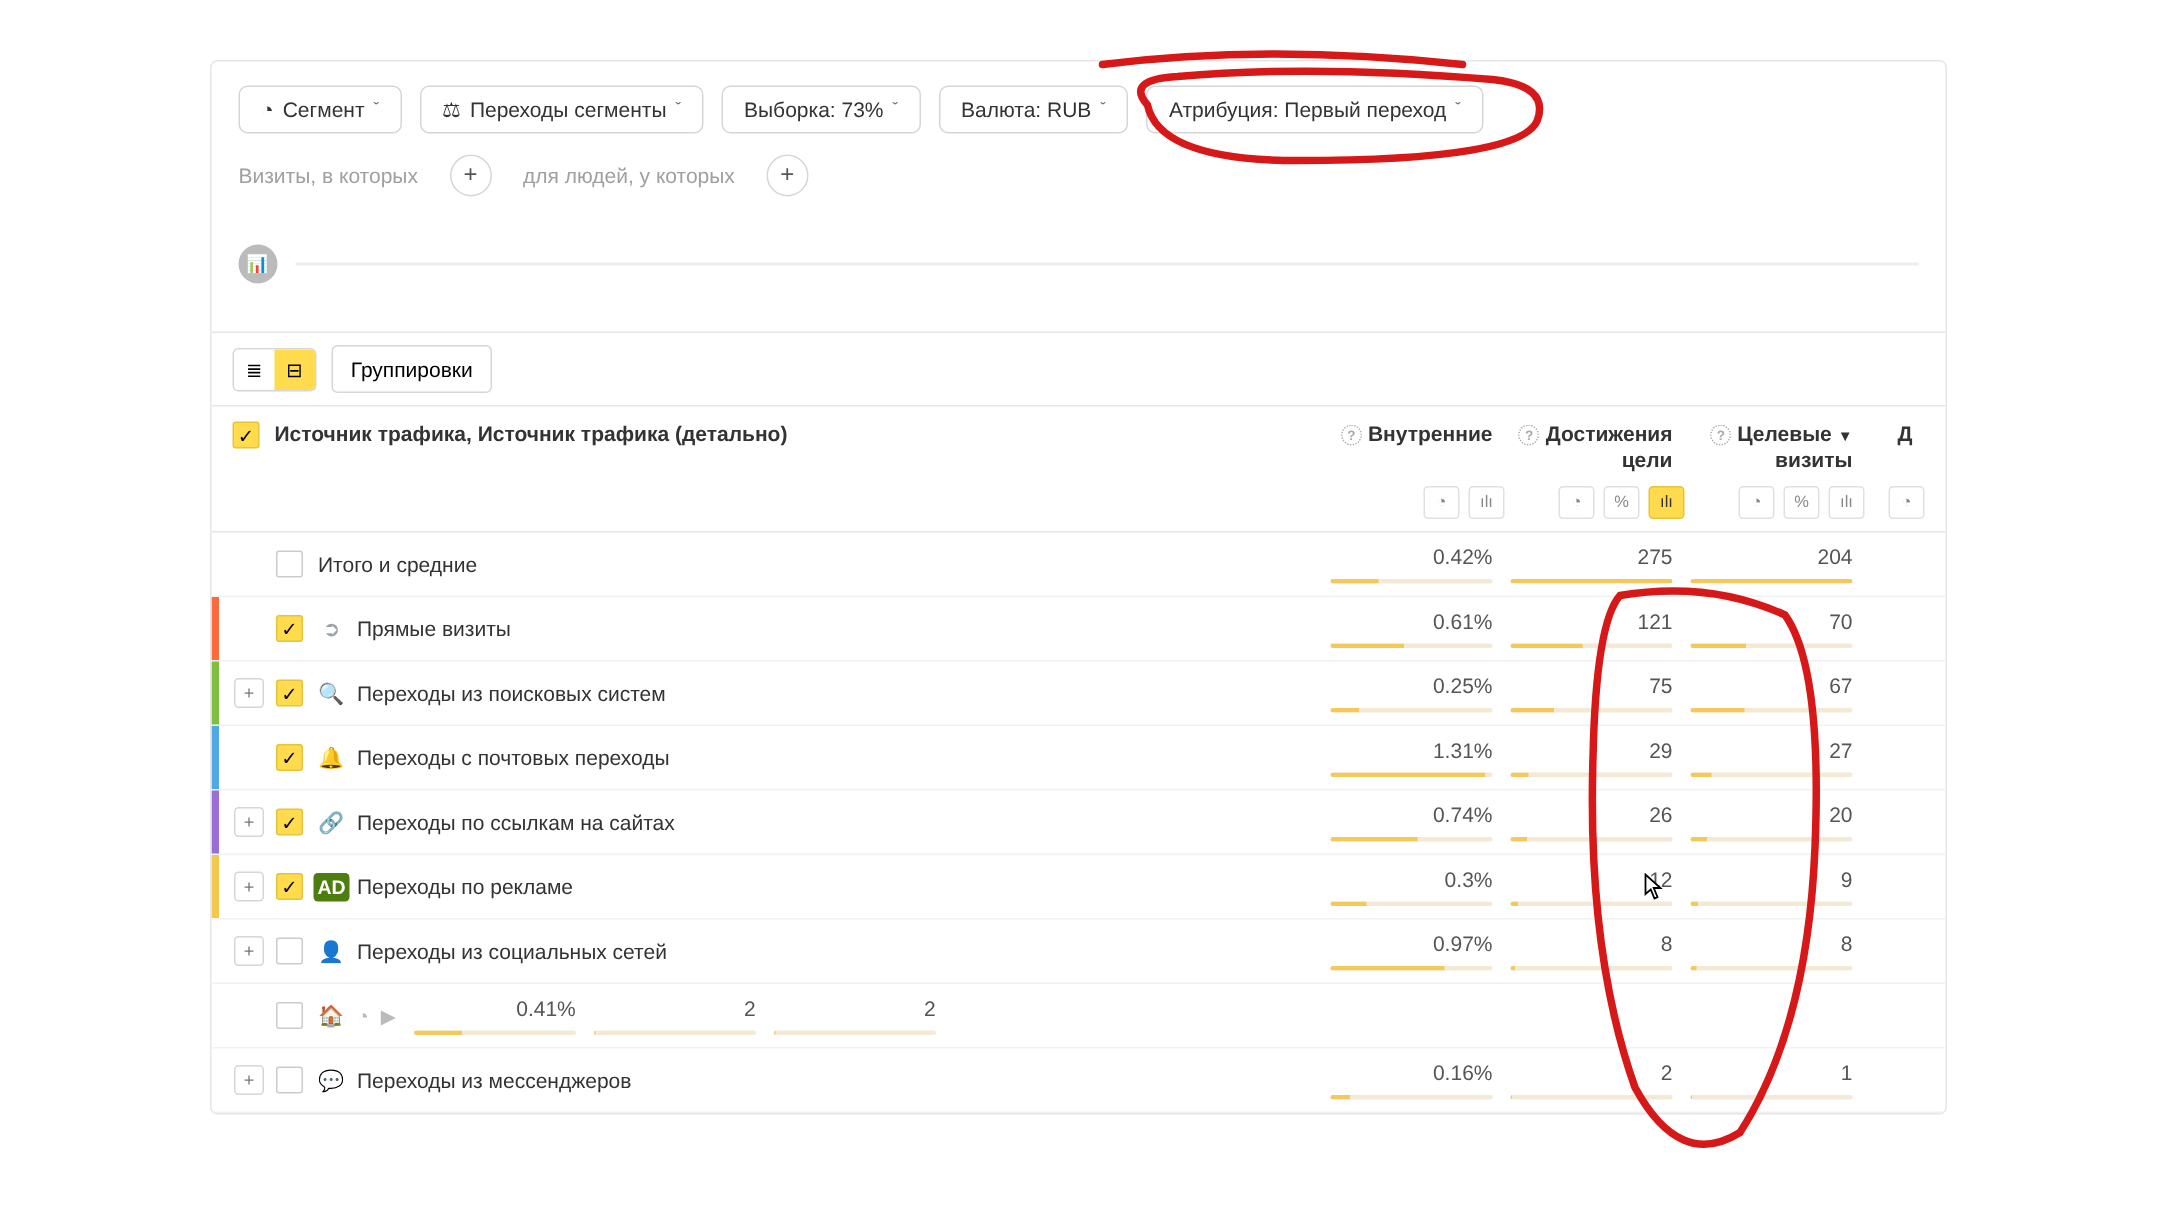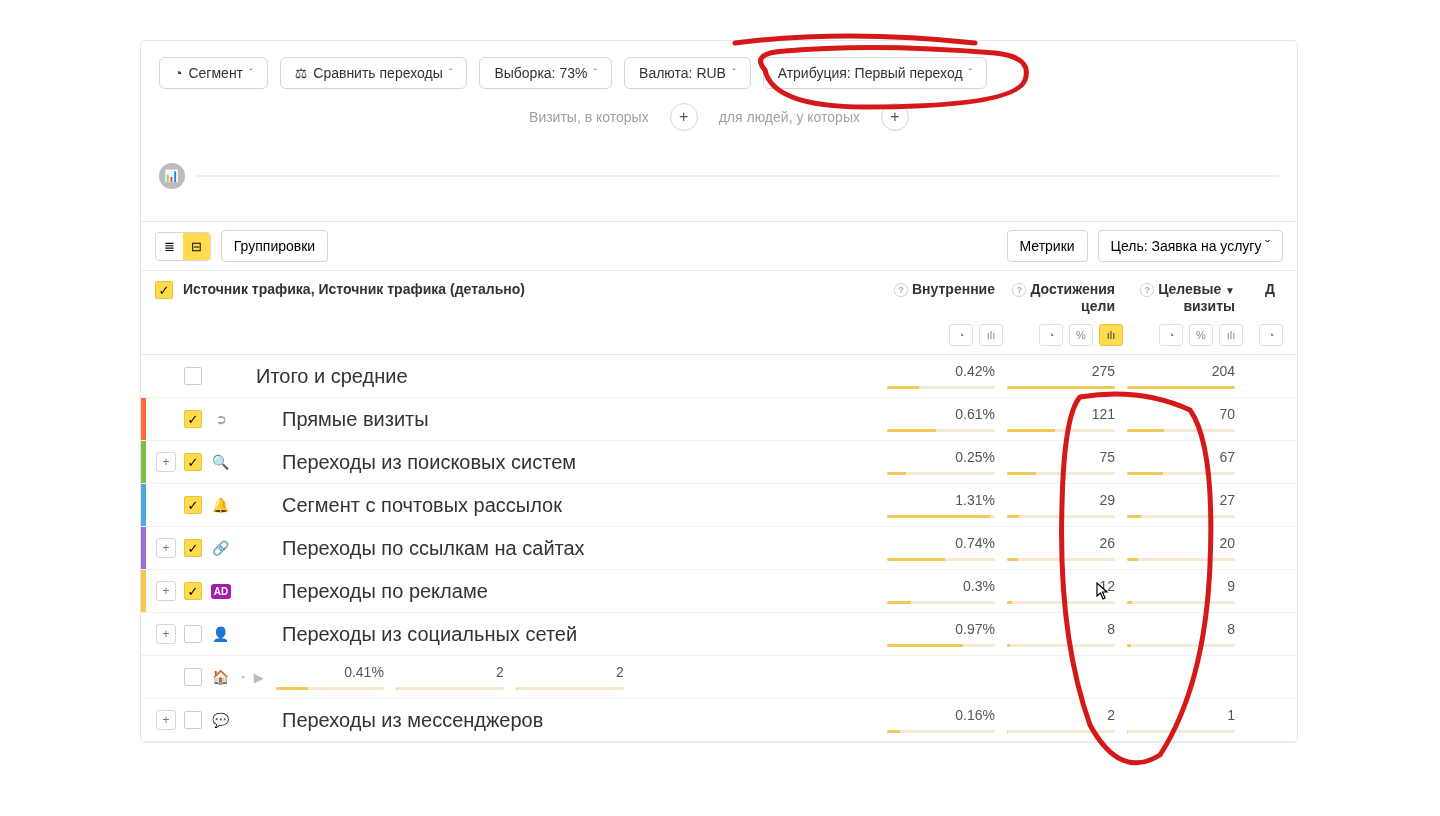--- a/index.html
+++ b/index.html
@@ -46,21 +46,20 @@
   }
   .pill .chev { font-size: 11px; color: #666; }
   .pill .ico { font-size: 14px; }
   .filter-row {
     display: flex;
     align-items: center;
     gap: 21px;
     padding: 4px 18px 20px;
     color: #a0a0a0;
     font-size: 14px;
-    justify-content: center;
   }
   .plus-btn {
     width: 28px; height: 28px;
     border: 1px solid #d6d6d6;
     border-radius: 50%;
     display: inline-flex;
     align-items: center; justify-content: center;
     font-size: 16px;
     color: #555;
     cursor: pointer;
@@ -207,21 +206,21 @@
   }
   .expand-spacer { width: 28px; }
   .src-icon {
     width: 18px;
     display: inline-flex;
     align-items: center;
     justify-content: center;
     margin-right: 8px;
     font-size: 14px;
   }
-  .row-label { flex: 1; font-size: 20px; margin-left: 44px; }
+  .row-label { flex: 1; font-size: 14px; }
   .value-cell {
     width: 120px;
     text-align: right;
     font-size: 14px;
     color: #555;
     position: relative;
     padding-right: 8px;
     padding-top: 4px;
     padding-bottom: 14px;
   }
@@ -264,21 +263,21 @@
   <div class="panel">
 
     <div class="toolbar-row">
       <div class="pill">
         <span class="ico">◔</span>
         <span>Сегмент</span>
         <span class="chev">ˇ</span>
       </div>
       <div class="pill">
         <span class="ico">⚖</span>
-        <span>Сравнить переходы</span>
+        <span>Переходы сегменты</span>
         <span class="chev">ˇ</span>
       </div>
       <div class="pill">
         <span>Выборка: 73%</span>
         <span class="chev">ˇ</span>
       </div>
       <div class="pill">
         <span>Валюта: RUB</span>
         <span class="chev">ˇ</span>
       </div>
@@ -300,27 +299,20 @@
       <div class="timeline-line"></div>
     </div>
 
     <div class="table-controls">
       <div class="left-ctrls">
         <div class="view-switch">
           <button>≣</button>
           <button class="active">⊟</button>
         </div>
         <button class="btn">Группировки</button>
-      </div>
-      <div class="right-ctrls">
-        <button class="btn">Метрики</button>
-        <button class="btn">
-          <span>Цель: Заявка на услугу</span>
-          <span class="chev"> ˇ</span>
-        </button>
       </div>
     </div>
 
     <div class="header-row">
       <span class="icon-check checked">✓</span>
       <span class="dim-label">Источник трафика, Источник трафика (детально)</span>
       <div class="metric-headers">
         <div class="m-col">
           <span class="hint">?</span><span>Внутренние</span>
         </div>
@@ -419,21 +411,21 @@
               </div></div>
       <div class="value-cell overflow"></div>
     </div>
   </div>
         <div class="data-row">
     <div class="row-accent" style="background:#4fa9e6"></div>
     <div class="row-content">
       <span class="expand-spacer"></span>
       <span class="icon-check checked">✓</span>
       <span class="src-icon" style="color:#f5b400">🔔</span>
-      <span class="row-label">Сегмент с почтовых рассылок</span>
+      <span class="row-label">Переходы с почтовых переходы</span>
 
       <div class="value-cell">1.31%<div class="value-bar">
                 <div class="value-bar-fill" style="width:95%"></div>
               </div></div>
       <div class="value-cell">29<div class="value-bar">
                 <div class="value-bar-fill" style="width:11%"></div>
               </div></div>
       <div class="value-cell">27<div class="value-bar">
                 <div class="value-bar-fill" style="width:13%"></div>
               </div></div>
@@ -459,21 +451,21 @@
               </div></div>
       <div class="value-cell overflow"></div>
     </div>
   </div>
         <div class="data-row">
     <div class="row-accent" style="background:#f2c94c"></div>
     <div class="row-content">
       <span class="expand-btn">+</span>
       <span class="icon-check checked">✓</span>
       <span class="src-icon">
-              <span style="background:#a21caf;color:#fff;font-size:10px;font-weight:bold;padding:2px 3px;border-radius:3px;">AD</span>
+              <span style="background:#4d7c0f;color:#fff;font-size:13px;font-weight:bold;padding:2px 3px;border-radius:3px;">AD</span>
             </span>
       <span class="row-label">Переходы по рекламе</span>
 
       <div class="value-cell">0.3%<div class="value-bar">
                 <div class="value-bar-fill" style="width:22%"></div>
               </div></div>
       <div class="value-cell">12<div class="value-bar">
                 <div class="value-bar-fill" style="width:5%"></div>
               </div></div>
       <div class="value-cell">9<div class="value-bar">

